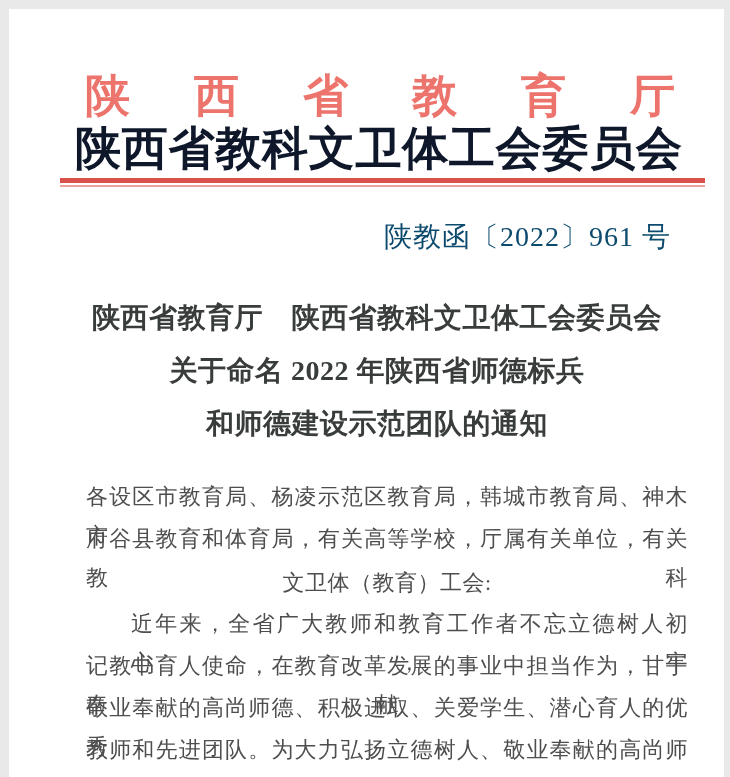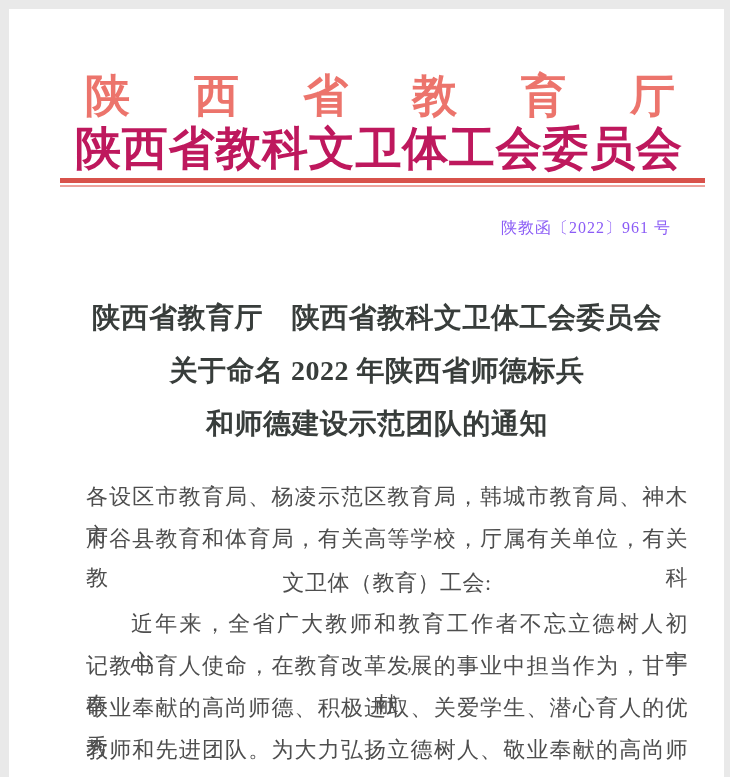--- a/index.html
+++ b/index.html
@@ -25,43 +25,43 @@
     text-align-last: justify;
     white-space: nowrap;
     letter-spacing: 64px; 
   }
   .org-primary.js-ready { letter-spacing: normal; }
   .org-secondary {
     position: absolute;
     left: 63px; top: 112px;
     width: 607px; height: 52px;
     font-size: 46px; font-weight: bold;
-    color: #be185d;
+    color: #0f172a;
     line-height: 50px;
     text-align: justify;
     text-align-last: justify;
     white-space: nowrap;
   }
   .rule-thick {
     position: absolute;
     left: 48px; top: 166px;
     width: 645px; height: 5px;
   }
   .rule-thin {
     position: absolute;
     left: 48px; top: 173px;
     width: 645px; height: 2px;
   }
 
   
   .doc-number {
     position: absolute;
     top: 206px; right: 65px;
-    font-size: 16px;
-    color: #8b5cf6;
+    font-size: 28px;
+    color: #0c4a6e;
     letter-spacing: 1px;
     white-space: nowrap;
   }
 
   
   .title-block {
     position: absolute;
     left: 0; top: 278px;
     width: 730px;
     text-align: center;

